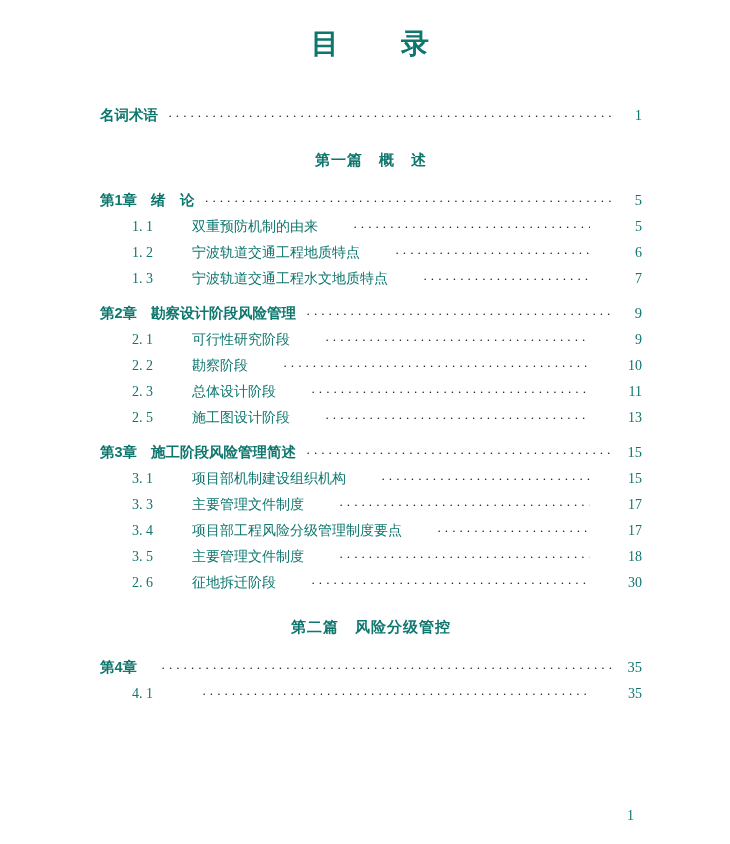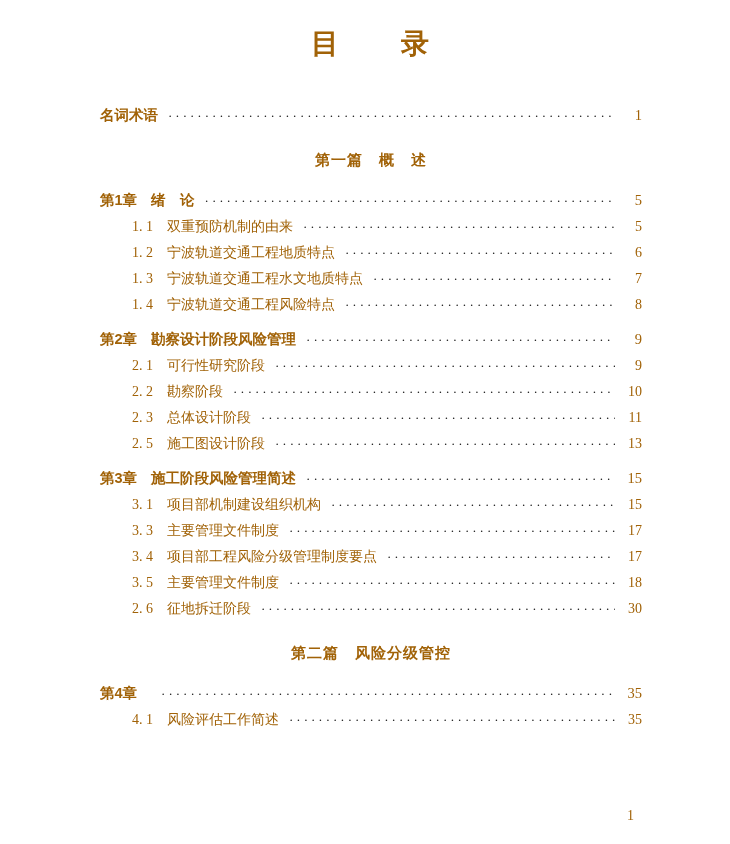--- a/index.html
+++ b/index.html
@@ -2,21 +2,21 @@
 <html><head>
 <meta charset="utf-8">
 <style>
   * { box-sizing: border-box; }
   html, body { margin: 0; padding: 0; background: #ffffff; }
   .page {
     width: 730px;
     height: 840px;
     margin: 0 auto;
     background: #ffffff;
-    color: #a16207;
+    color: #0f766e;
     font-family: "Liberation Serif", serif;
     position: relative;
     padding: 24px 88px 0 100px;
     overflow: hidden;
   }
   .doc-title {
     text-align: center;
     font-size: 28px;
     font-weight: bold;
     line-height: 40px;
@@ -41,20 +41,21 @@
   }
   .toc-row.chapter {
     font-weight: bold;
     font-family: "Liberation Sans", sans-serif;
     font-size: 14.5px;
     margin-top: 8px;
   }
   .toc-row.section {
     padding-left: 32px;
     font-family: "Liberation Serif", serif;
+    gap: 25px;
   }
   .num { white-space: nowrap; margin-right: 14px; text-align: center; }
   .label { white-space: nowrap; }
   .leader {
     flex: 1 1 auto;
     overflow: hidden;
     white-space: nowrap;
     margin: 0 5px 0 10px;
     font-weight: normal;
     font-family: "Liberation Serif", serif;
@@ -111,26 +112,20 @@
         <span class="label">宁波轨道交通工程地质特点</span>
         <span class="leader"></span>
         <span class="pg">6</span>
       </div>
       <div class="toc-row section">
         <span class="num">1. 3</span>
         <span class="label">宁波轨道交通工程水文地质特点</span>
         <span class="leader"></span>
         <span class="pg">7</span>
       </div>
-      <div class="toc-row section">
-        <span class="num">1. 4</span>
-        <span class="label">宁波轨道交通工程风险特点</span>
-        <span class="leader"></span>
-        <span class="pg">8</span>
-      </div>
       <div class="toc-row chapter">
         <span class="num">第2章</span>
         <span class="label">勘察设计阶段风险管理</span>
         <span class="leader"></span>
         <span class="pg">9</span>
       </div>
       <div class="toc-row section">
         <span class="num">2. 1</span>
         <span class="label">可行性研究阶段</span>
         <span class="leader"></span>
@@ -191,19 +186,18 @@
         <span class="pg">30</span>
       </div>
       <div class="part-title">第二篇　风险分级管控</div>
       <div class="toc-row chapter">
         <span class="num">第4章</span>
         <span class="leader"></span>
         <span class="pg">35</span>
       </div>
       <div class="toc-row section">
         <span class="num">4. 1</span>
-        <span class="label">风险评估工作简述</span>
         <span class="leader"></span>
         <span class="pg">35</span>
       </div>
     </div>
   <div class="folio">1</div>
 </div>
 
 </body></html>

